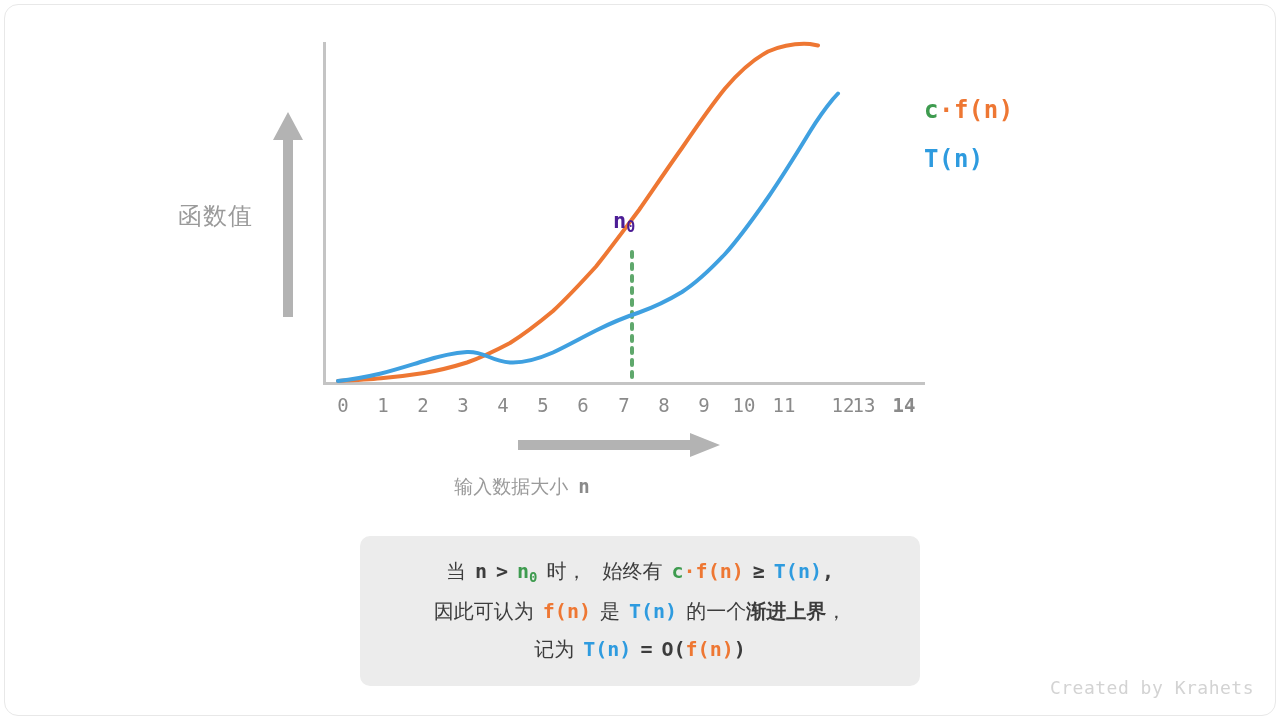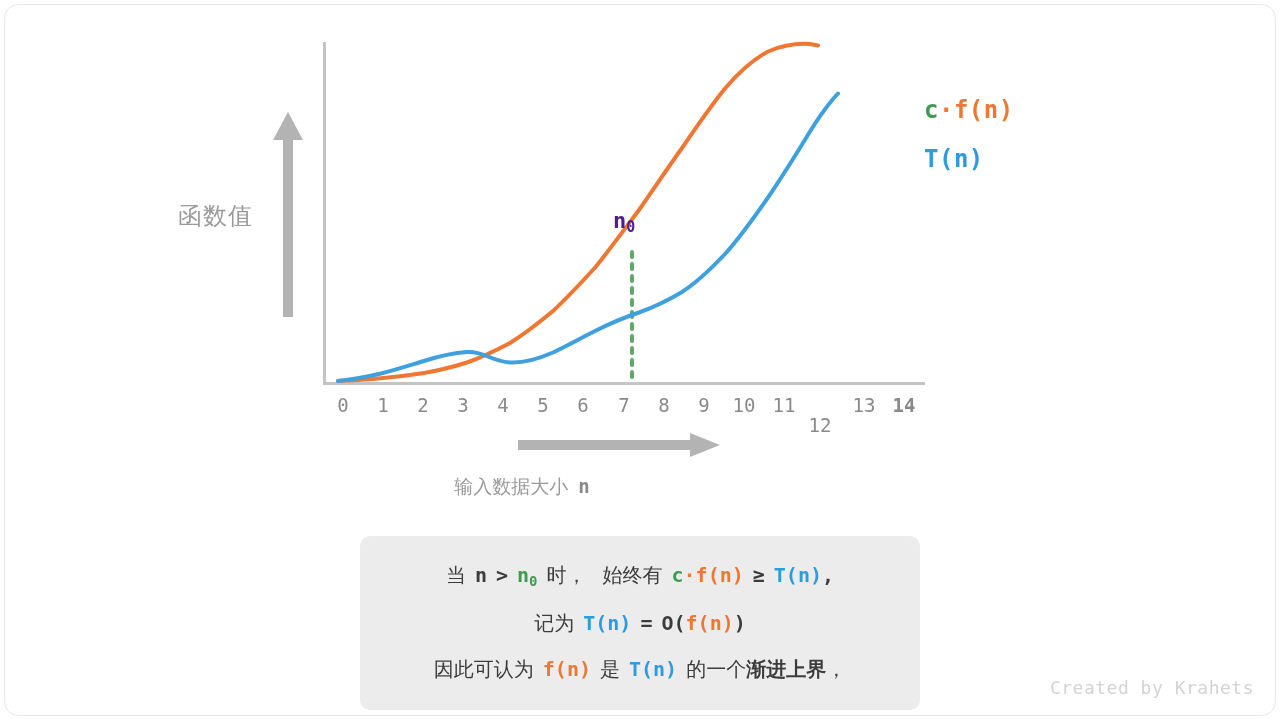--- a/index.html
+++ b/index.html
@@ -143,21 +143,21 @@
     width: 560px;
     box-sizing: border-box;
     background: #ececec;
     border-radius: 10px;
     padding: 16px 0 18px 0;
     text-align: center;
   }
   .caption-line {
     font-size: 20px;
     color: #3c3c3c;
-    line-height: 46px;
+    line-height: 38px;
     white-space: nowrap;
   }
   .mono {
     font-family: "DejaVu Sans Mono", monospace;
     font-weight: bold;
   }
   .mono sub {
     font-size: 14px;
     vertical-align: baseline;
     position: relative;
@@ -240,21 +240,21 @@
       <span class="tick-label" style="left:100px;">2</span>
       <span class="tick-label" style="left:140px;">3</span>
       <span class="tick-label" style="left:180px;">4</span>
       <span class="tick-label" style="left:220px;">5</span>
       <span class="tick-label" style="left:260px;">6</span>
       <span class="tick-label" style="left:301px;">7</span>
       <span class="tick-label" style="left:341px;">8</span>
       <span class="tick-label" style="left:381px;">9</span>
       <span class="tick-label" style="left:421px;">10</span>
       <span class="tick-label" style="left:461px;">11</span>
-      <span class="tick-label" style="left:497px;margin-top:20px;">12</span>
+      <span class="tick-label" style="left:520px;">12</span>
       <span class="tick-label" style="left:541px;">13</span>
       <span class="tick-label" style="left:581px;font-weight:bold;">14</span>
     </div>
 
     <div id="y-axis-label">函数值</div>
 
     <div id="x-axis-label">
       <span>输入数据大小</span><span class="var-n">n</span>
     </div>
 
@@ -262,21 +262,21 @@
 
     <div class="series-label" id="legend-cfn"><span class="c-green">c</span><span class="c-orange">·</span><span class="c-orange">f(n)</span></div>
 
     <div class="series-label c-blue" id="legend-tn">T(n)</div>
   </div>
 
   <div id="caption-box">
 
     <div class="caption-line"><span>当</span><span class="sp"></span><span class="mono c-dark">n</span><span class="sp"></span><span class="mono c-dark">&gt;</span><span class="sp"></span><span class="mono c-green"><span>n</span><sub>0</sub></span><span class="sp"></span><span>时，</span><span class="sp-wide"></span><span>始终有</span><span class="sp"></span><span class="mono c-green">c</span><span class="mono c-orange">·</span><span class="mono c-orange">f(n)</span><span class="sp"></span><span class="mono c-dark">≥</span><span class="sp"></span><span class="mono c-blue">T(n)</span><span class="mono c-dark">,</span></div>
 
+    <div class="caption-line"><span>因此可认为</span><span class="sp"></span><span class="mono c-orange">f(n)</span><span class="sp"></span><span>是</span><span class="sp"></span><span class="mono c-blue">T(n)</span><span class="sp"></span><span>的一个</span><span class="bold-cjk">渐进上界</span><span>，</span></div>
+
     <div class="caption-line"><span>记为</span><span class="sp"></span><span class="mono c-blue">T(n)</span><span class="sp"></span><span class="mono c-dark">=</span><span class="sp"></span><span class="mono c-dark">O(</span><span class="mono c-orange">f(n)</span><span class="mono c-dark">)</span></div>
 
-    <div class="caption-line"><span>因此可认为</span><span class="sp"></span><span class="mono c-orange">f(n)</span><span class="sp"></span><span>是</span><span class="sp"></span><span class="mono c-blue">T(n)</span><span class="sp"></span><span>的一个</span><span class="bold-cjk">渐进上界</span><span>，</span></div>
-
   </div>
 
   <div id="credit">Created by Krahets</div>
 
 </div>
 
 </body></html>

